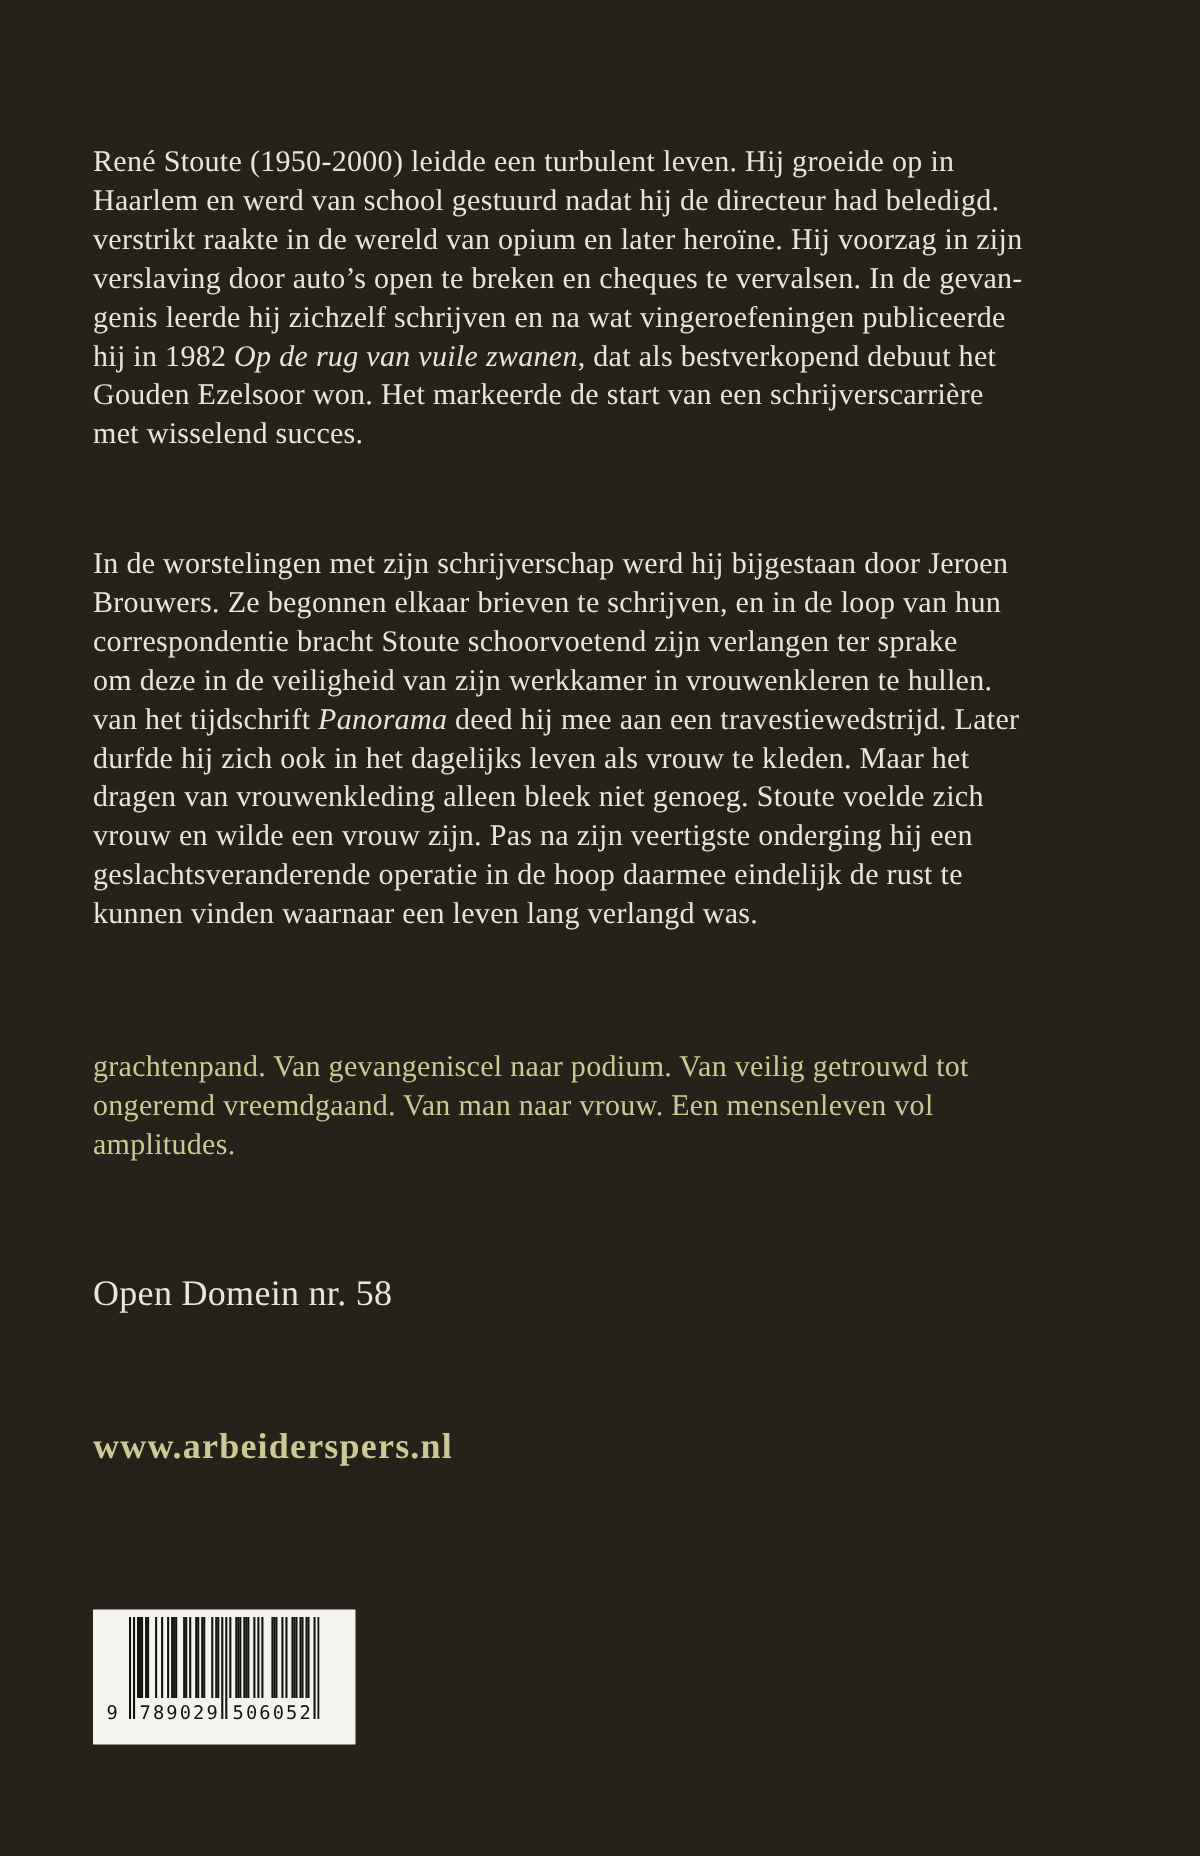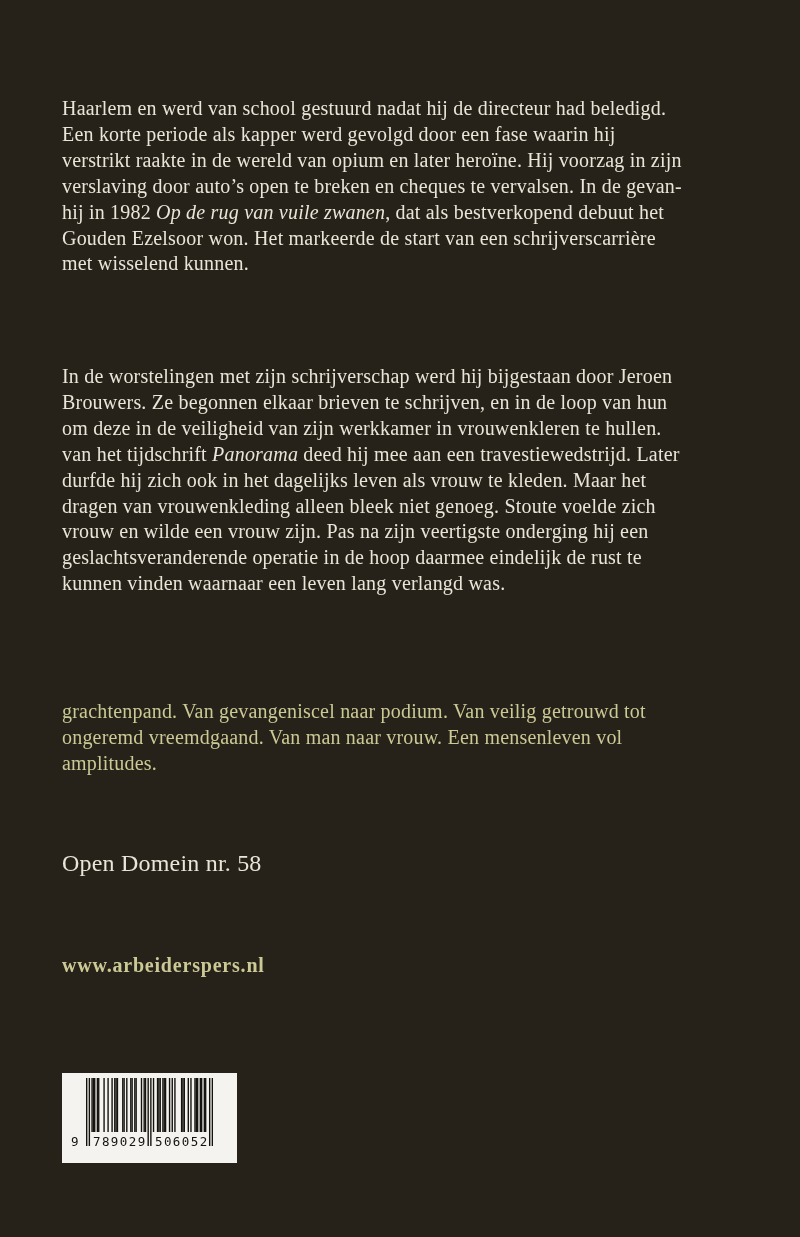--- a/index.html
+++ b/index.html
@@ -25,21 +25,21 @@
     font-size: 20px;
     line-height: 25.9px;
     letter-spacing: 0.2px;
   }
   .textblock .line { white-space: nowrap; }
   .textblock i { font-style: italic; margin-top: 18px; }
   #para1 { top: 96px; }
   #para2 { top: 364px; }
   #para3 { top: 699px; color: var(--accent-text); }
   #series { top: 851px; font-size: 24px; }
-  #website { top: 953px; font-size: 20px; font-weight: bold; color: var(--accent-text); letter-spacing: 0.8px; }
+  #website { top: 953px; font-size: 24px; font-weight: bold; color: var(--accent-text); letter-spacing: 0.8px; }
   .barcode-box {
     position: absolute;
     left: 62px;
     top: 1073px;
     width: 175px;
     height: 90px;
     background: var(--bc-bg);
   }
   .barcode-box svg { position: absolute; left: 24px; top: 5px; fill: var(--bc-bars); }
   .bc-digit {
@@ -54,32 +54,34 @@
   .bc-d0 { left: 9px; }
   .bc-d1 { left: 31px; width: 53px; }
   .bc-d2 { left: 93px; width: 53px; text-align: left; }
 </style>
 </head>
 <body>
 
 <div class="cover">
 
   <div id="para1" class="textblock">
+      <div class="line"><span>René Stoute (1950-2000) leidde een turbulent leven. Hij groeide op in</span></div>
       <div class="line"><span>Haarlem en werd van school gestuurd nadat hij de directeur had beledigd.</span></div>
-      <div class="line"><span>Een korte periode als kapper werd gevolgd door een fase waarin hij</span></div>
       <div class="line"><span>verstrikt raakte in de wereld van opium en later heroïne. Hij voorzag in zijn</span></div>
       <div class="line"><span>verslaving door auto’s open te breken en cheques te vervalsen. In de gevan-</span></div>
+      <div class="line"><span>genis leerde hij zichzelf schrijven en na wat vingeroefeningen publiceerde</span></div>
       <div class="line"><span>hij in 1982 </span><i>Op de rug van vuile zwanen</i><span>, dat als bestverkopend debuut het</span></div>
       <div class="line"><span>Gouden Ezelsoor won. Het markeerde de start van een schrijverscarrière</span></div>
-      <div class="line"><span>met wisselend kunnen.</span></div>
+      <div class="line"><span>met wisselend succes.</span></div>
     </div>
 
   <div id="para2" class="textblock">
       <div class="line"><span>In de worstelingen met zijn schrijverschap werd hij bijgestaan door Jeroen</span></div>
       <div class="line"><span>Brouwers. Ze begonnen elkaar brieven te schrijven, en in de loop van hun</span></div>
+      <div class="line"><span>correspondentie bracht Stoute schoorvoetend zijn verlangen ter sprake</span></div>
       <div class="line"><span>om deze in de veiligheid van zijn werkkamer in vrouwenkleren te hullen.</span></div>
       <div class="line"><span>van het tijdschrift </span><i>Panorama</i><span> deed hij mee aan een travestiewedstrijd. Later</span></div>
       <div class="line"><span>durfde hij zich ook in het dagelijks leven als vrouw te kleden. Maar het</span></div>
       <div class="line"><span>dragen van vrouwenkleding alleen bleek niet genoeg. Stoute voelde zich</span></div>
       <div class="line"><span>vrouw en wilde een vrouw zijn. Pas na zijn veertigste onderging hij een</span></div>
       <div class="line"><span>geslachtsveranderende operatie in de hoop daarmee eindelijk de rust te</span></div>
       <div class="line"><span>kunnen vinden waarnaar een leven lang verlangd was.</span></div>
     </div>
 
   <div id="para3" class="textblock">

